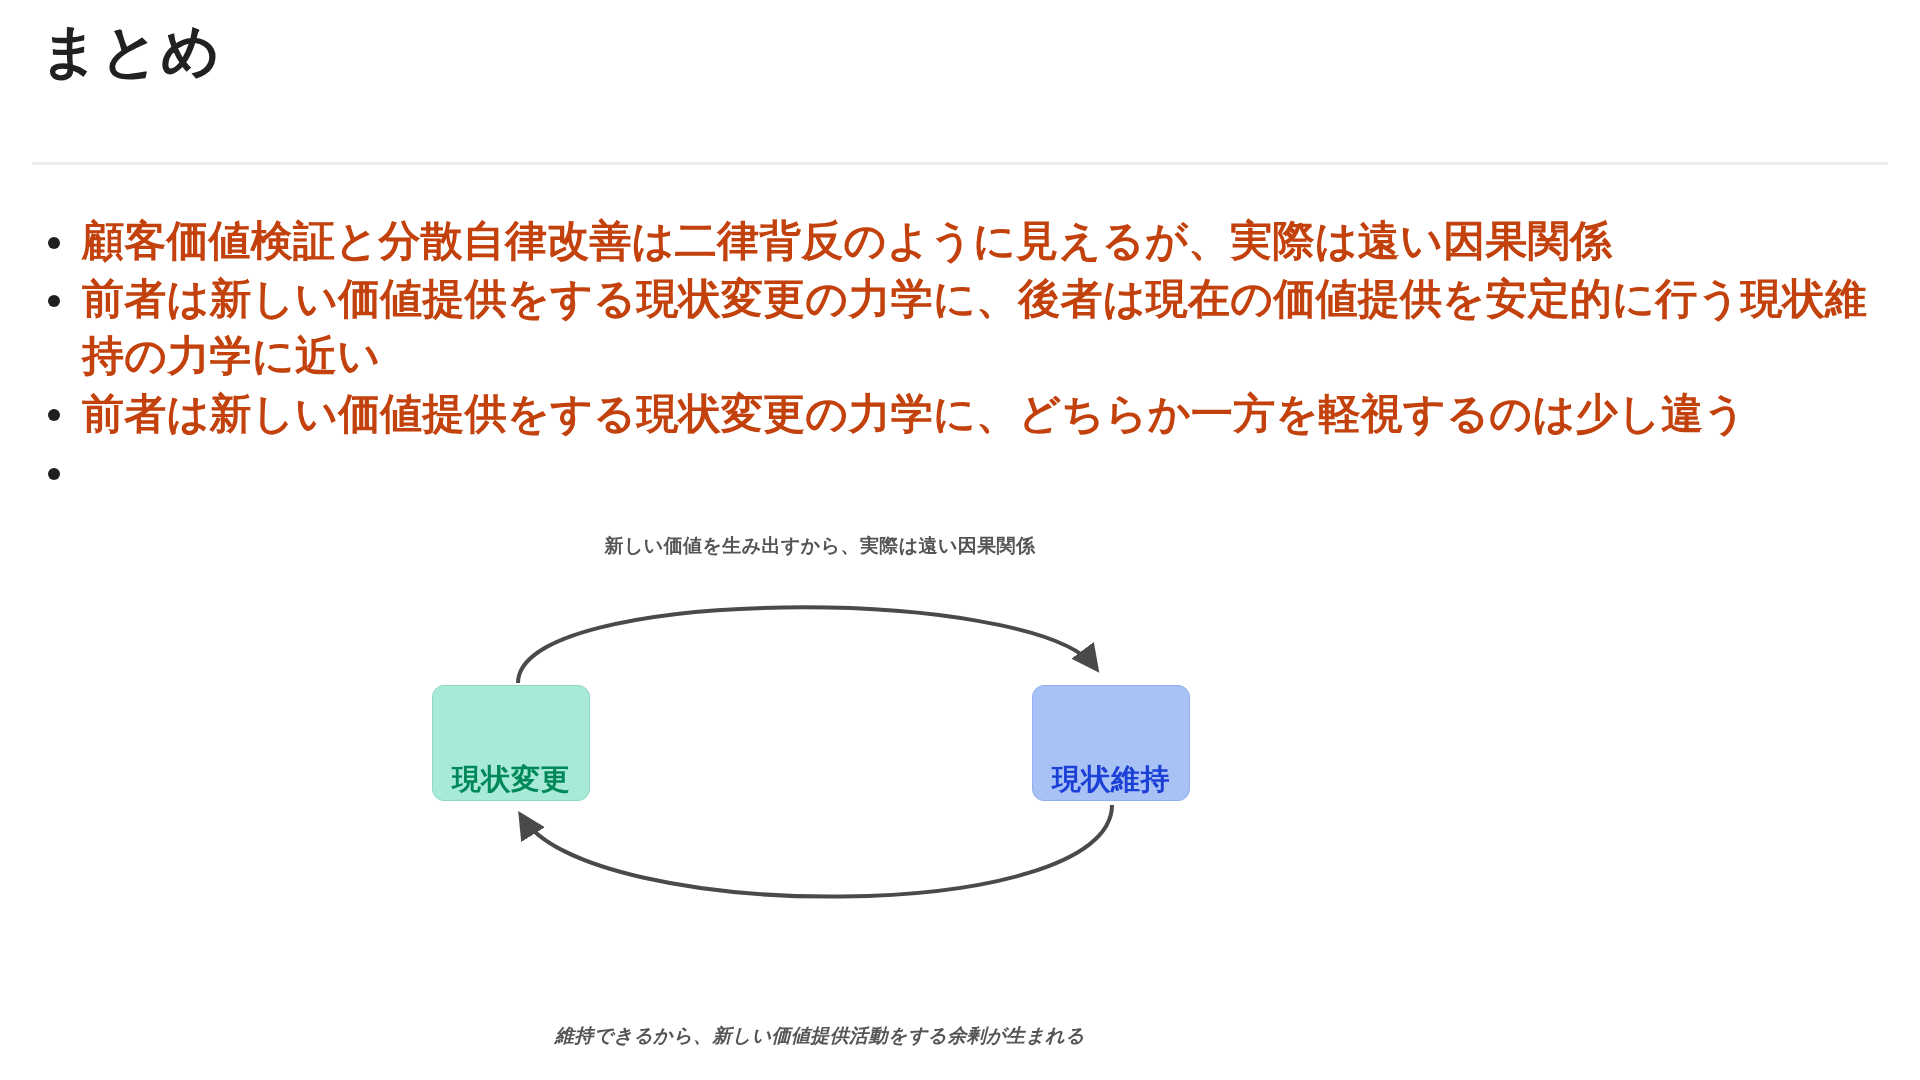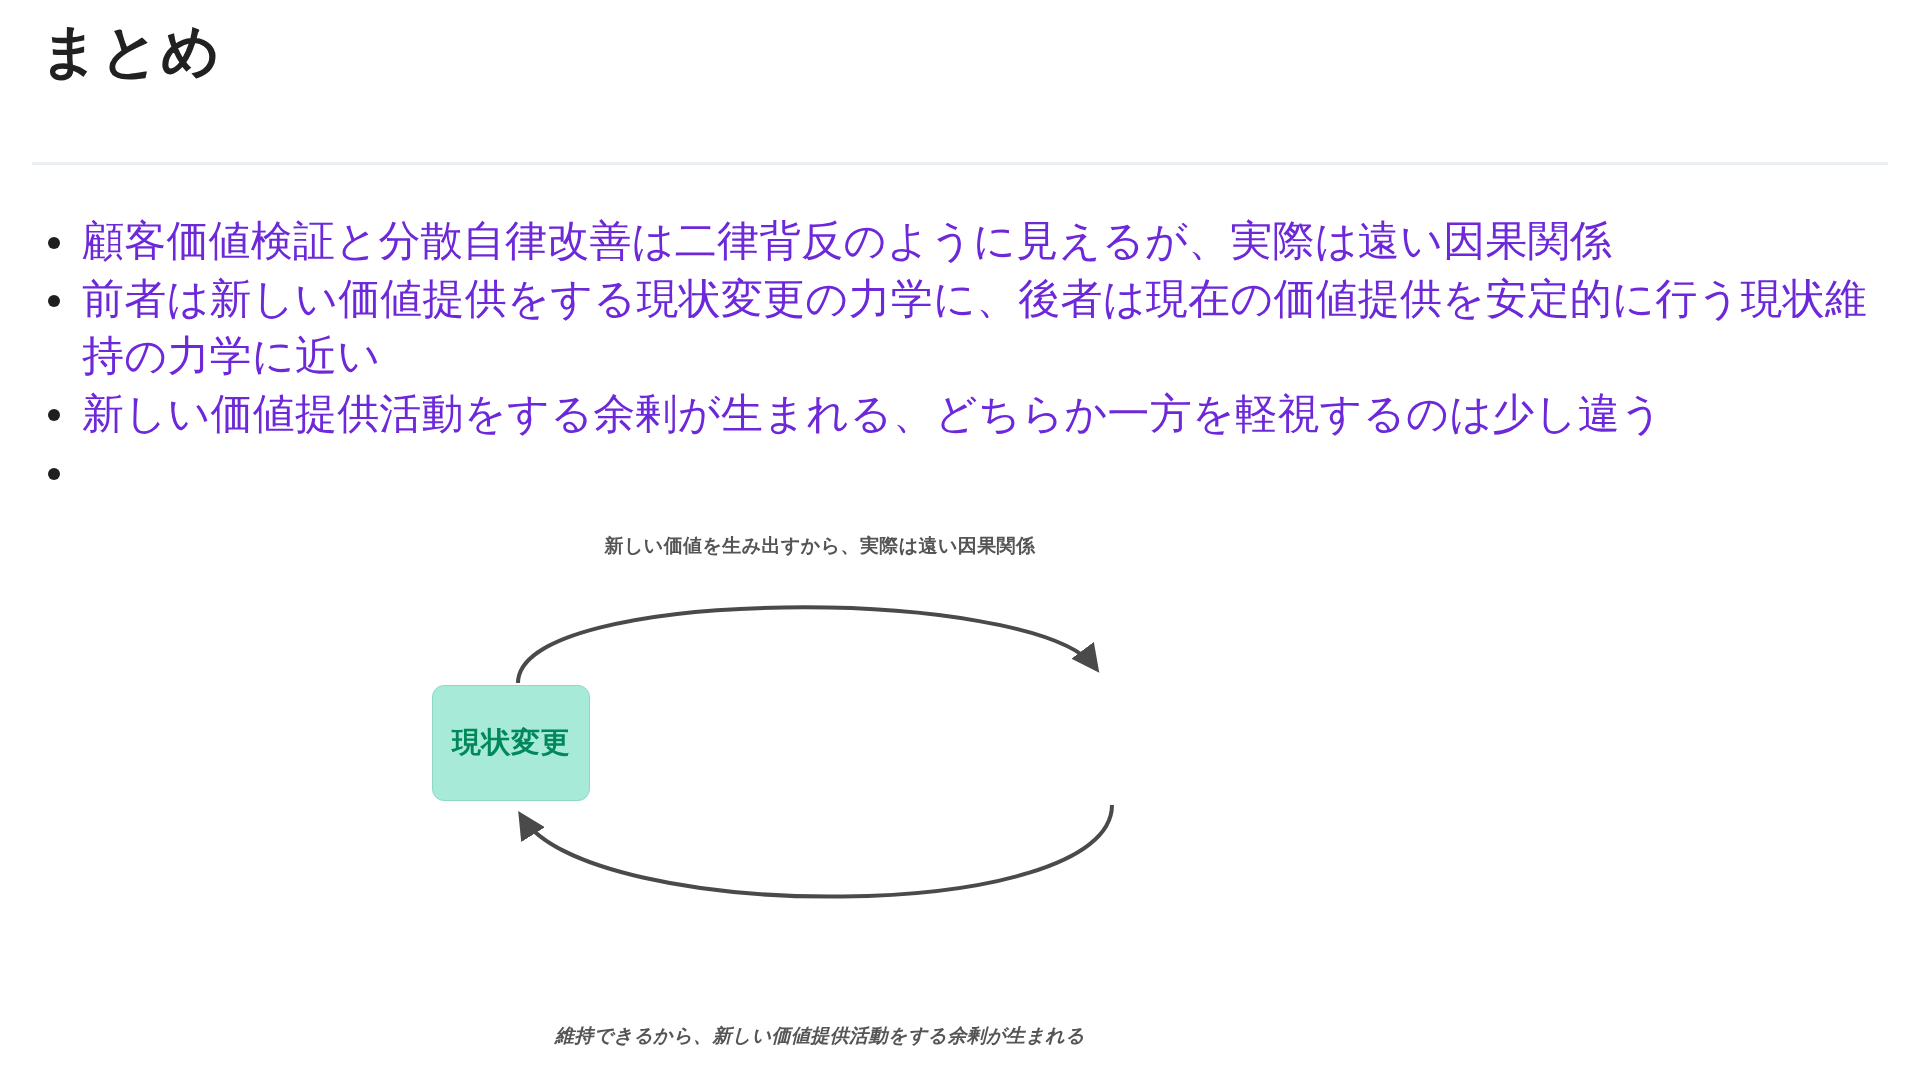--- a/index.html
+++ b/index.html
@@ -43,22 +43,22 @@
     left: 40px;
     top: 213px;
     width: 1830px;
   }
   .bullet {
     position: relative;
     display: block;
     padding-left: 42px;
     font-size: 42px;
     line-height: 1.34;
-    color: #6d28d9;
-    font-weight: 400;
+    color: #c2410c;
+    font-weight: 700;
     margin-bottom: 2px;
     letter-spacing: 0.2px;
   }
   .bullet .dot {
     position: absolute;
     left: 8px;
     top: 0.56em;
     width: 12px;
     height: 12px;
     border-radius: 50%;
@@ -87,21 +87,21 @@
     color: #555555;
     letter-spacing: 0.4px;
     white-space: nowrap;
   }
   .caption-top { top: 8px; left: 0; }
   .caption-bottom { top: 498px; left: 0; font-style: italic; }
 
   .node {
     position: absolute;
     display: flex;
-    align-items: center;
+    align-items: flex-end;
     justify-content: center;
     width: 158px;
     height: 116px;
     border-radius: 12px;
     font-size: 29px;
     font-weight: 700;
     letter-spacing: 0.5px;
   }
   .node-change {
     left: -8px;
@@ -130,21 +130,21 @@
     <div class="bullet">
       <span class="dot"></span>
       <span>顧客価値検証と分散自律改善は二律背反のように見えるが、実際は遠い因果関係</span>
     </div>
     <div class="bullet">
       <span class="dot"></span>
       <span>前者は新しい価値提供をする現状変更の力学に、後者は現在の価値提供を安定的に行う現状維持の力学に近い</span>
     </div>
     <div class="bullet">
       <span class="dot"></span>
-      <span>新しい価値提供活動をする余剰が生まれる、どちらか一方を軽視するのは少し違う</span>
+      <span>前者は新しい価値提供をする現状変更の力学に、どちらか一方を軽視するのは少し違う</span>
     </div>
     <div class="bullet">
       <span class="dot"></span>
     </div>
   </div>
 
   <div class="diagram">
 
     <div class="caption caption-top">新しい価値を生み出すから、実際は遠い因果関係</div>
 
@@ -157,17 +157,20 @@
 
       <path d="M 78 158 C 78 60, 594 60, 655 142" fill="none" stroke="#4a4a4a" stroke-width="4" marker-end="url(#arrowhead)"></path>
 
       <path d="M 672 280 C 672 400, 150 400, 82 292" fill="none" stroke="#4a4a4a" stroke-width="4" marker-end="url(#arrowhead)"></path>
     </svg>
 
     <div class="node node-change">
       <span>現状変更</span>
     </div>
 
+    <div class="node node-keep">
+      <span>現状維持</span>
+    </div>
 
     <div class="caption caption-bottom">維持できるから、新しい価値提供活動をする余剰が生まれる</div>
   </div>
 
 </div>
 
 </body></html>

